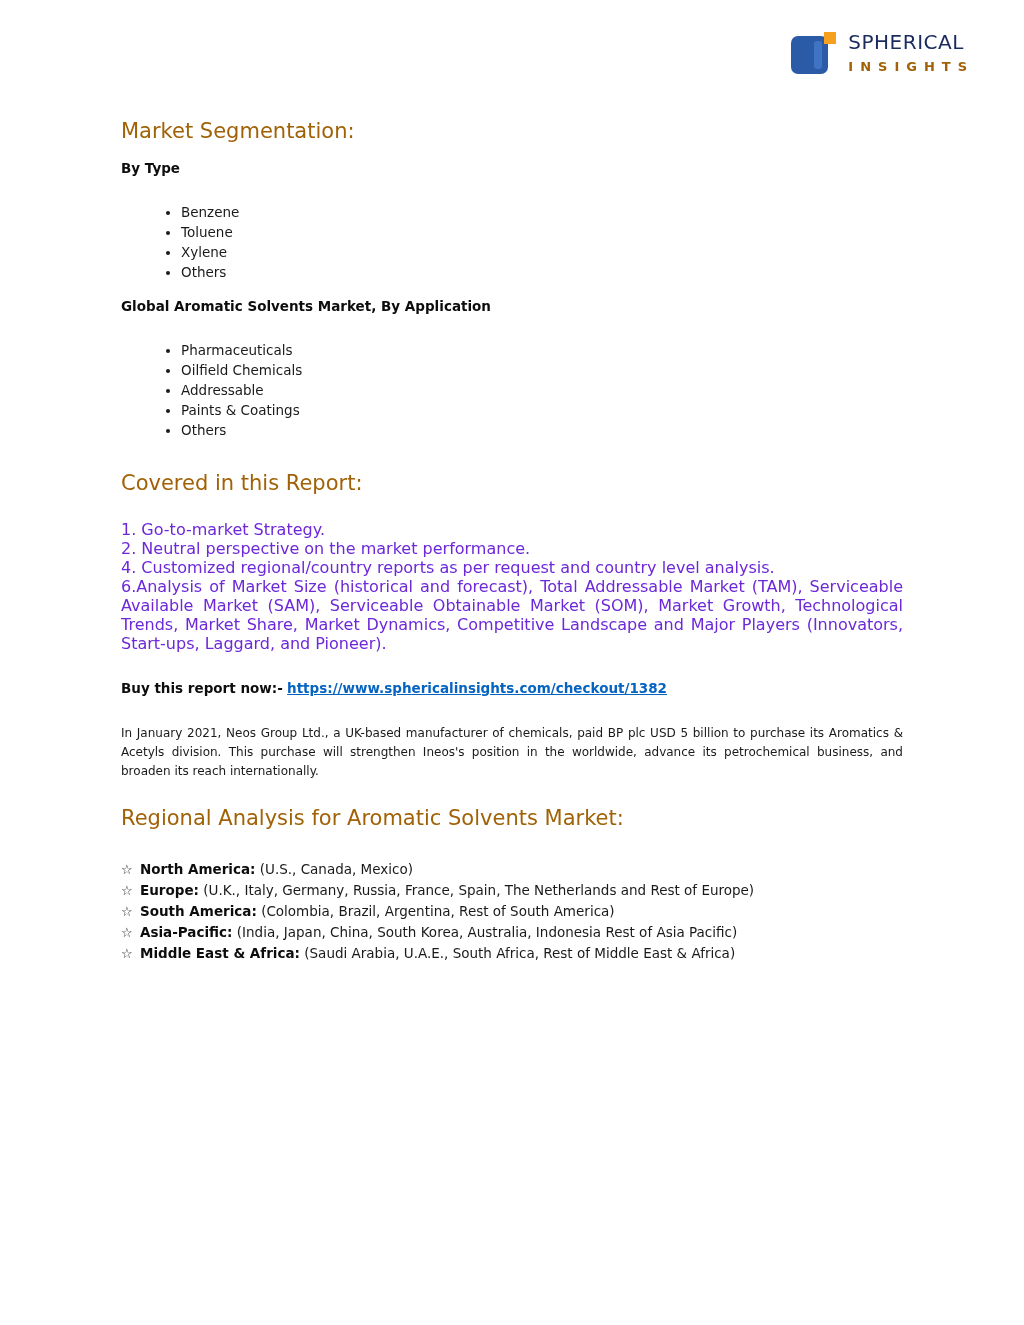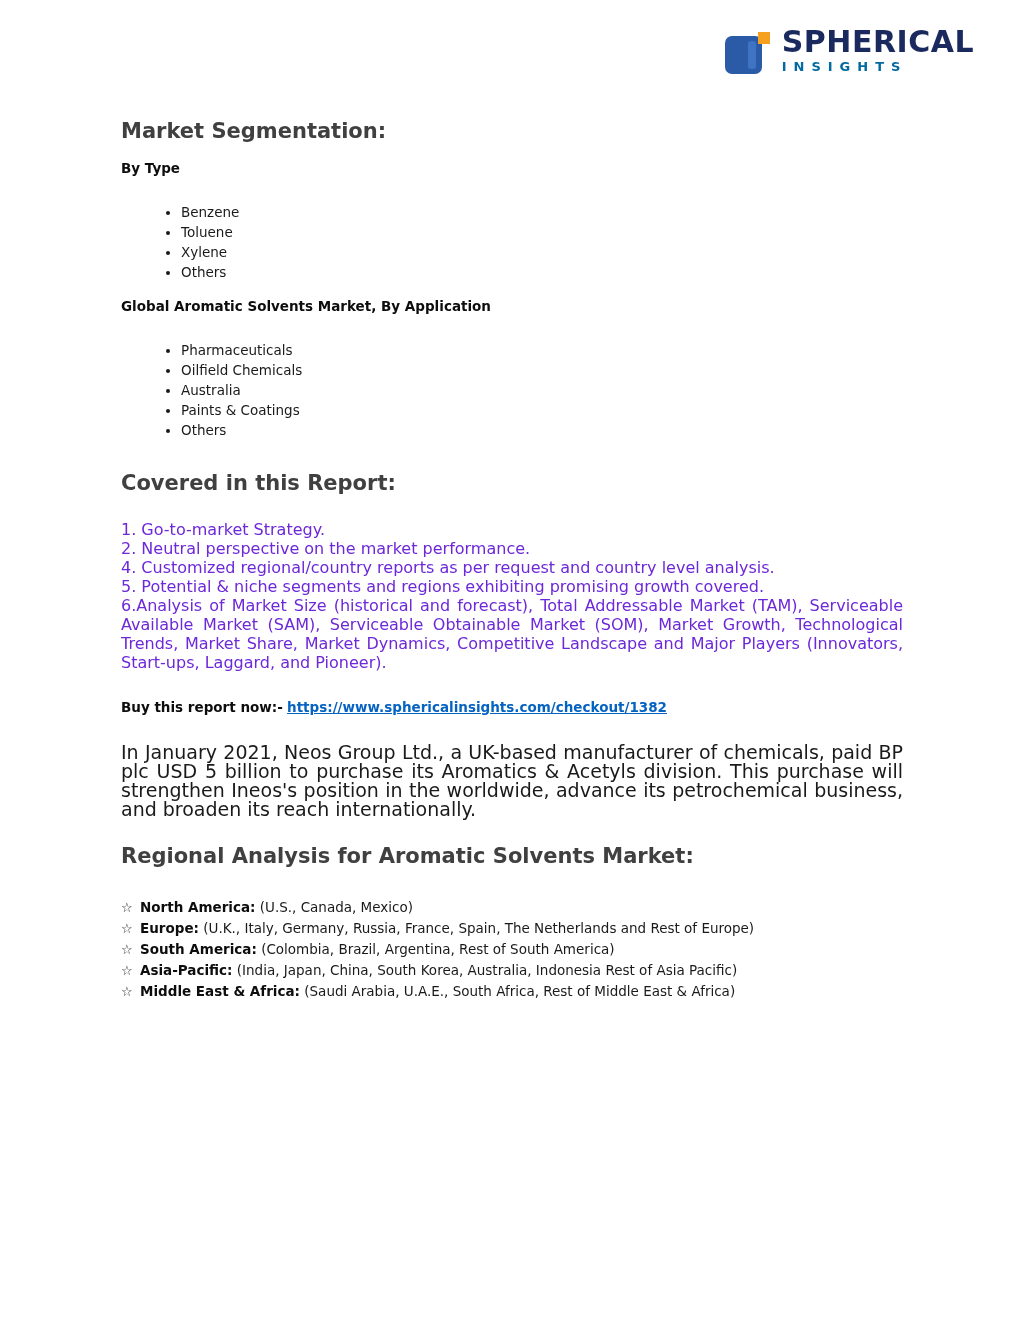--- a/index.html
+++ b/index.html
@@ -18,31 +18,31 @@
     position:absolute; left:0; bottom:2px; width:37px; height:38px;
     background:#2b5aa7; border-radius:7px;
   }
   .logo-icon .blue:after {
     content:""; position:absolute; right:6px; top:5px; width:8px; height:28px;
     background:#3f74c4; border-radius:3px;
   }
   .logo-icon .orange { position:absolute; right:1px; top:4px; width:12px; height:12px; background:#f5a01e; }
   .logo-text { display:flex; flex-direction:column; }
   .brand-top {
-    font-size:30px; font-weight:bold; color:#1b2a5e; letter-spacing:0.5px; line-height:28px;
+    font-size:20px; font-weight:normal; color:#1b2a5e; letter-spacing:0.5px; line-height:28px;
   }
   .brand-bottom {
-    font-size:13px; font-weight:bold; color:#0369a1; letter-spacing:7px; margin-top:3px;
+    font-size:13px; font-weight:bold; color:#a16207; letter-spacing:7px; margin-top:3px;
   }
 
   
   .content { position:absolute; left:121px; top:118px; width:782px; }
 
   h1.section {
-    font-size:21px; line-height:26px; font-weight:bold; color:#404040;
+    font-size:21px; line-height:26px; font-weight:normal; color:#a16207;
     font-family:"DejaVu Sans", sans-serif;
   }
   .subhead { font-size:13.5px; font-weight:bold; color:#0d0d0d; margin-top:16px; }
 
   ul.bullets { list-style:disc; padding-left:60px; margin-top:26px; }
   ul.bullets li { font-size:13.5px; line-height:20px; color:#1a1a1a; }
 
   .h-covered   { margin-top:30px; }
   .h-industry  { margin-top:30px; }
   .h-regional  { margin-top:24px; }
@@ -50,21 +50,21 @@
   .covered-block { margin-top:24px; }
   .covered-block .cv-item {
     font-size:16px; line-height:19px; text-align:justify; color:#6d28d9;
   }
 
   .buy-line { margin-top:26px; font-size:13.5px; line-height:19px; }
   .buy-line b { color:#0d0d0d; }
   .buy-line a { color:#0563c1; font-weight:bold; text-decoration:underline; }
 
   .body-para {
-    margin-top:26px; font-size:19px; line-height:19px; text-align:justify; color:#1a1a1a;
+    margin-top:26px; font-size:12px; line-height:19px; text-align:justify; color:#1a1a1a;
   }
 
   .region-list { margin-top:28px; }
   .region-line { font-size:13.5px; line-height:20px; color:#1a1a1a; }
   .region-line .star { display:inline-block; width:19px; font-size:13px; }
   .region-line b { color:#0d0d0d; }
 </style>
 </head>
 <body>
 
@@ -92,32 +92,31 @@
       <li>Toluene</li>
       <li>Xylene</li>
       <li>Others</li>
     </ul>
 
     <div class="subhead">Global Aromatic Solvents Market, By Application</div>
 
     <ul class="bullets">
       <li>Pharmaceuticals</li>
       <li>Oilfield Chemicals</li>
-      <li>Australia</li>
+      <li>Addressable</li>
       <li>Paints &amp; Coatings</li>
       <li>Others</li>
     </ul>
 
     <h1 class="section h-covered">Covered in this Report:</h1>
 
     <div class="covered-block">
       <div class="cv-item">1. Go-to-market Strategy.</div>
       <div class="cv-item">2. Neutral perspective on the market performance.</div>
       <div class="cv-item">4. Customized regional/country reports as per request and country level analysis.</div>
-      <div class="cv-item">5. Potential &amp; niche segments and regions exhibiting promising growth covered.</div>
       <div class="cv-item">6.Analysis of Market Size (historical and forecast), Total Addressable Market (TAM), Serviceable Available Market (SAM), Serviceable Obtainable Market (SOM), Market Growth, Technological Trends, Market Share, Market Dynamics, Competitive Landscape and Major Players (Innovators, Start-ups, Laggard, and Pioneer).</div>
     </div>
 
     <p class="buy-line">
       <b>Buy this report now:-</b>
       <a href="#" title="https://www.sphericalinsights.com/checkout/1382">https://www.sphericalinsights.com/checkout/1382</a>
     </p>
 
 
     <p class="body-para">In January 2021, Neos Group Ltd., a UK-based manufacturer of chemicals, paid BP plc USD 5 billion to purchase its Aromatics &amp; Acetyls division. This purchase will strengthen Ineos's position in the worldwide, advance its petrochemical business, and broaden its reach internationally.</p>

